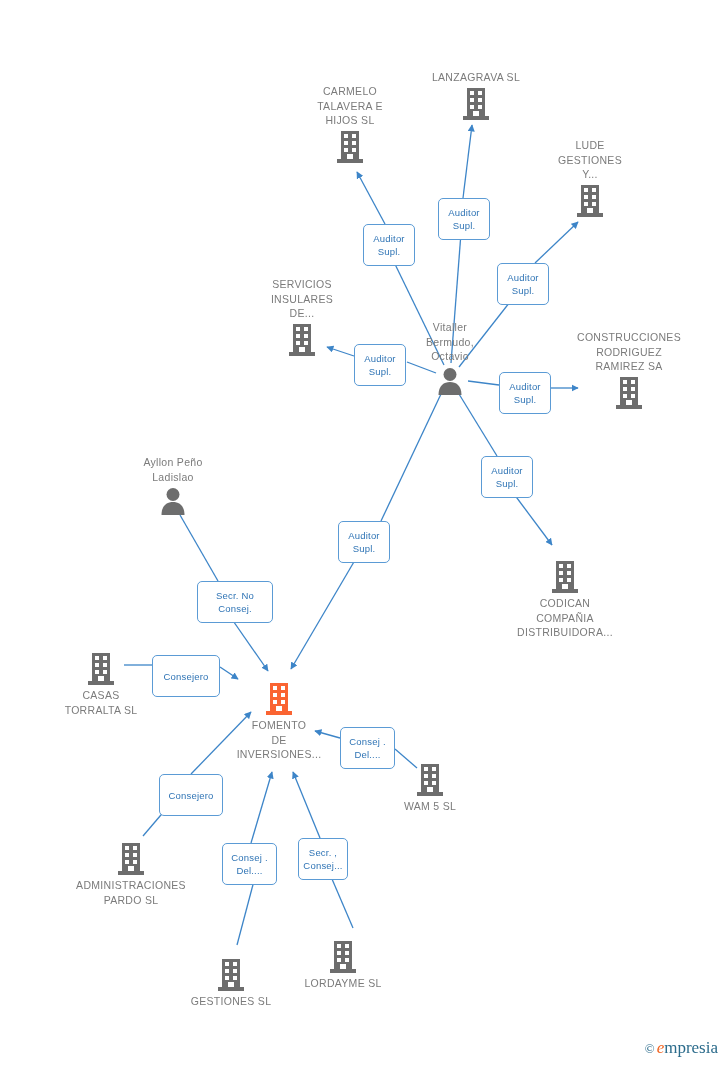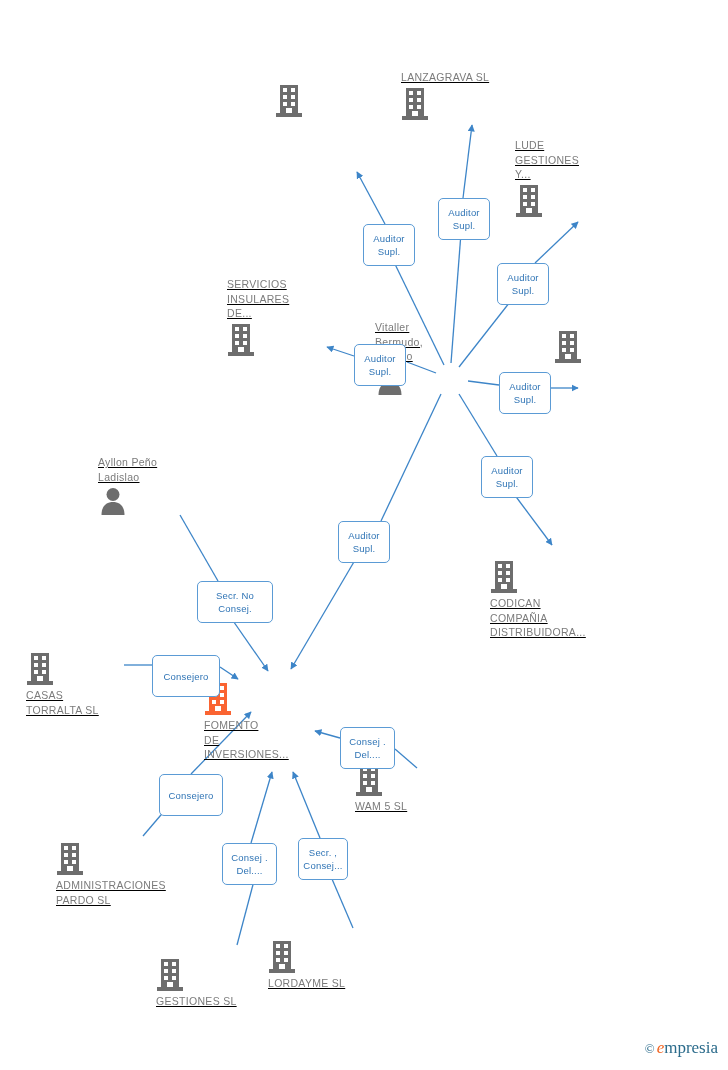--- a/index.html
+++ b/index.html
@@ -23,23 +23,22 @@
     position: absolute;
     left: 0;
     top: 0;
     width: 728px;
     height: 1070px;
   }
   .node {
     position: absolute;
     width: 150px;
     margin-left: -75px;
-    text-align: left;
+    text-align: center;
     pointer-events: auto;
-    text-decoration: underline;
   }
   .node .icon-wrap {
     display: block;
     line-height: 0;
   }
   .node .node-label {
     display: block;
     font-size: 10.5px;
     line-height: 14.5px;
     color: #7b7b7b;
@@ -139,20 +138,23 @@
       <line x1="237" y1="945" x2="255" y2="877"></line>
       <line x1="251" y1="843" x2="272" y2="772" marker-end="url(#arrow)"></line>
 
       <line x1="353" y1="928" x2="329" y2="872"></line>
       <line x1="320" y1="838" x2="293" y2="772" marker-end="url(#arrow)"></line>
     </g>
   </svg>
 
   <div id="node-container">
       <div class="node label-above" style="left: 350px; top: 84px;">
+        <span class="node-label">CARMELO
+TALAVERA E
+HIJOS SL</span>
         <span class="icon-wrap"><svg width="28" height="34" viewBox="0 0 28 34" xmlns="http://www.w3.org/2000/svg">
             <rect x="5" y="1" width="18" height="28" fill="#6d6d6d"></rect>
             <rect x="1" y="29" width="26" height="4" fill="#6d6d6d"></rect>
             <rect x="8" y="4" width="4" height="4" fill="#fff"></rect>
             <rect x="16" y="4" width="4" height="4" fill="#fff"></rect>
             <rect x="8" y="11" width="4" height="4" fill="#fff"></rect>
             <rect x="16" y="11" width="4" height="4" fill="#fff"></rect>
             <rect x="8" y="18" width="4" height="4" fill="#fff"></rect>
             <rect x="16" y="18" width="4" height="4" fill="#fff"></rect>
             <rect x="11" y="24" width="6" height="5" fill="#fff"></rect>
@@ -198,20 +200,23 @@
             <rect x="8" y="4" width="4" height="4" fill="#fff"></rect>
             <rect x="16" y="4" width="4" height="4" fill="#fff"></rect>
             <rect x="8" y="11" width="4" height="4" fill="#fff"></rect>
             <rect x="16" y="11" width="4" height="4" fill="#fff"></rect>
             <rect x="8" y="18" width="4" height="4" fill="#fff"></rect>
             <rect x="16" y="18" width="4" height="4" fill="#fff"></rect>
             <rect x="11" y="24" width="6" height="5" fill="#fff"></rect>
           </svg></span>
       </div>
       <div class="node label-above" style="left: 629px; top: 330px;">
+        <span class="node-label">CONSTRUCCIONES
+RODRIGUEZ
+RAMIREZ SA</span>
         <span class="icon-wrap"><svg width="28" height="34" viewBox="0 0 28 34" xmlns="http://www.w3.org/2000/svg">
             <rect x="5" y="1" width="18" height="28" fill="#6d6d6d"></rect>
             <rect x="1" y="29" width="26" height="4" fill="#6d6d6d"></rect>
             <rect x="8" y="4" width="4" height="4" fill="#fff"></rect>
             <rect x="16" y="4" width="4" height="4" fill="#fff"></rect>
             <rect x="8" y="11" width="4" height="4" fill="#fff"></rect>
             <rect x="16" y="11" width="4" height="4" fill="#fff"></rect>
             <rect x="8" y="18" width="4" height="4" fill="#fff"></rect>
             <rect x="16" y="18" width="4" height="4" fill="#fff"></rect>
             <rect x="11" y="24" width="6" height="5" fill="#fff"></rect>

